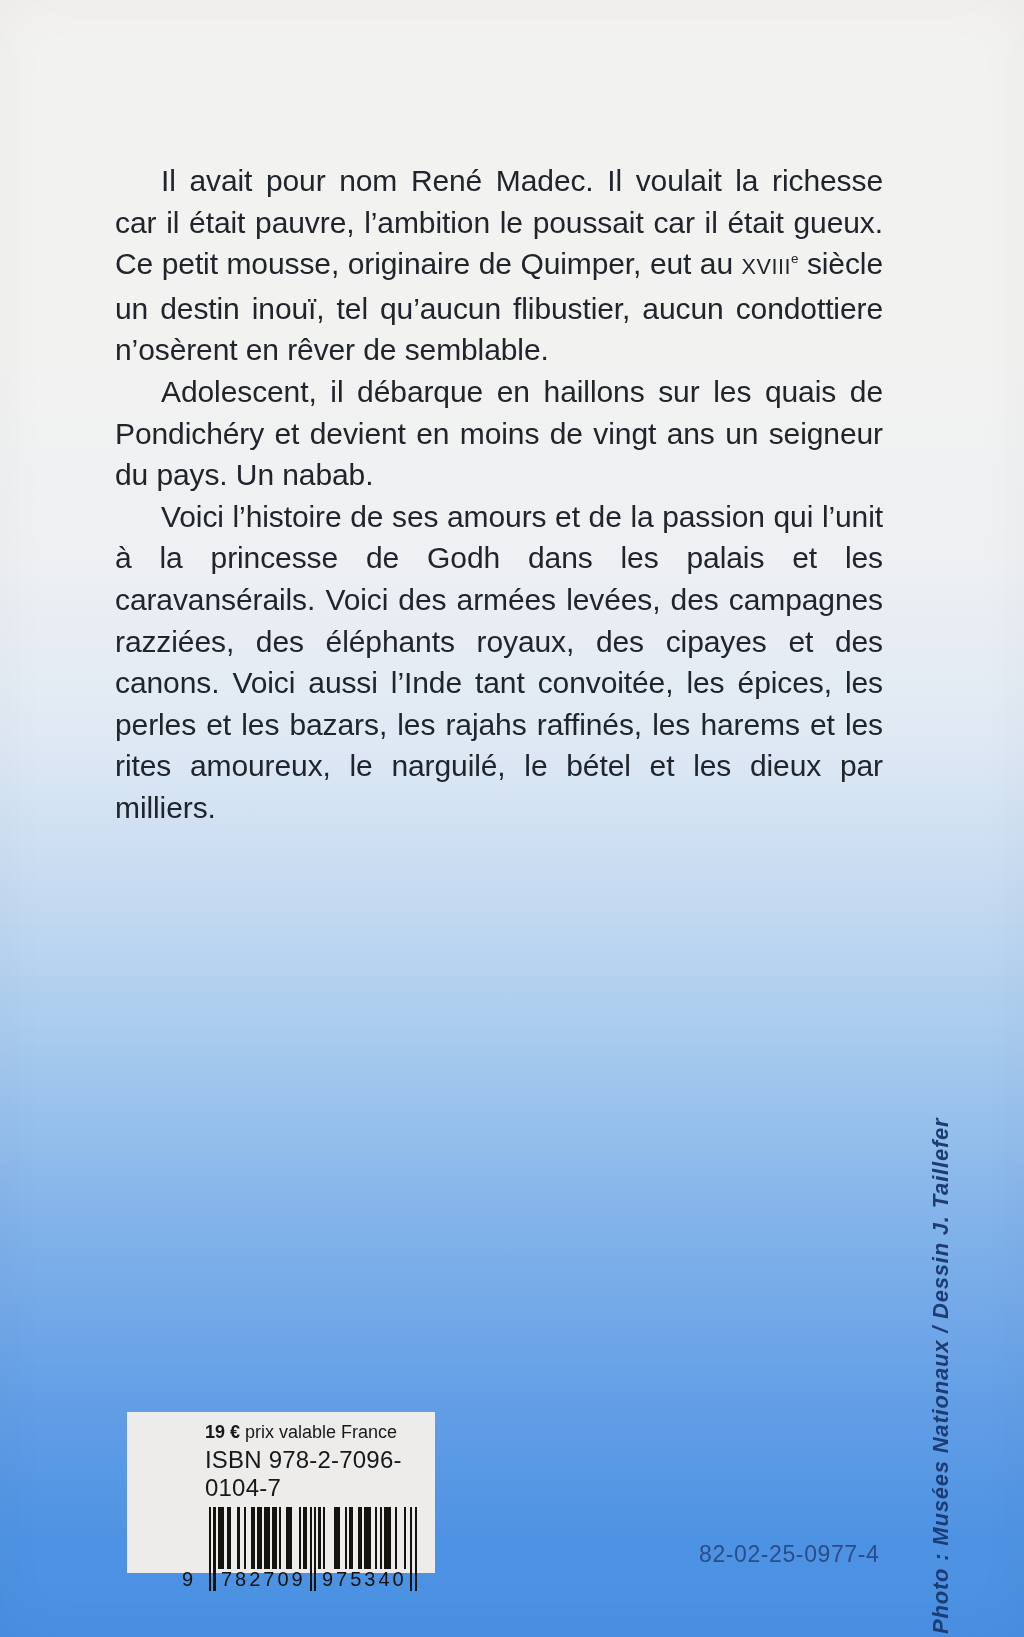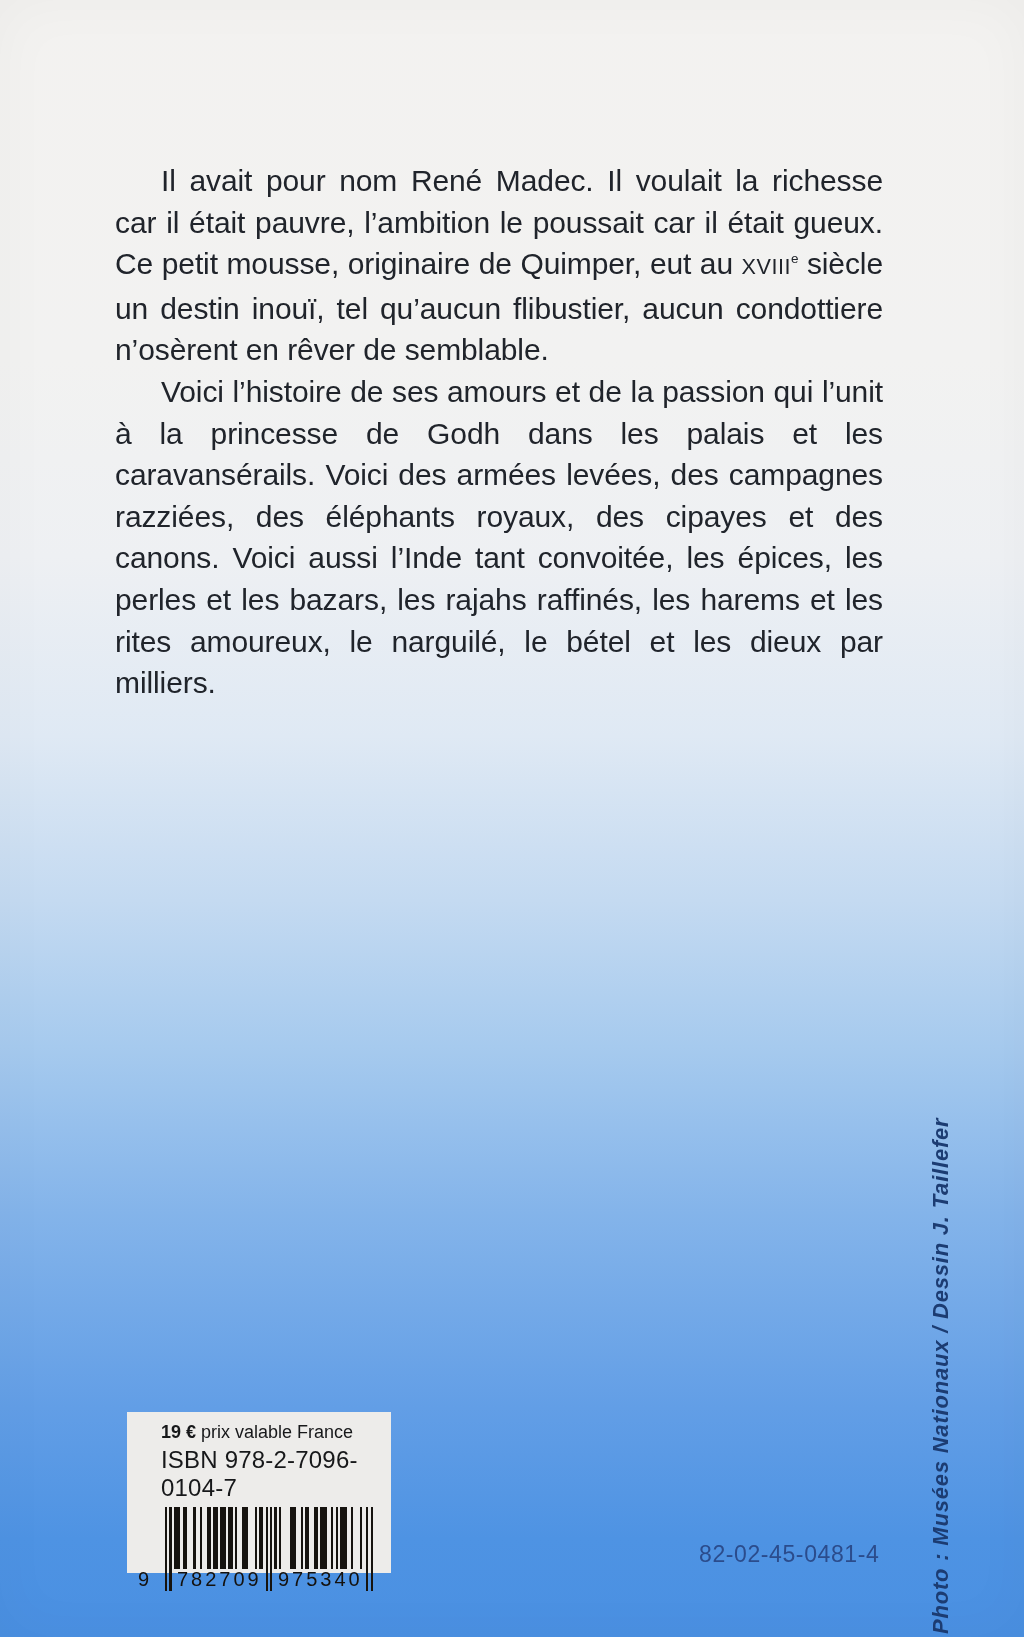--- a/index.html
+++ b/index.html
@@ -49,20 +49,21 @@
   }
 
   
   .barcode-label {
     position: absolute;
     left: 127px;
     top: 1412px;
     width: 264px;
     height: 161px;
     background: #edecea;
+    padding-left: 44px;
   }
   .price-line {
     margin: 10px 0 0 34px;
     font-size: 18px;
     color: #17181a;
     white-space: pre;
   }
   .price-bold { font-weight: bold; }
   .isbn-line {
     margin: 3px 0 0 34px;
@@ -119,20 +120,21 @@
     letter-spacing: 0.8px;
   }
 </style>
 </head>
 <body>
 
 <div class="stage">
 
   <div class="blurb">
     <p><span>Il avait pour nom René Madec. Il voulait la richesse car il était pauvre, l’ambition le poussait car il était gueux. Ce petit mousse, originaire de Quimper, eut au </span><span class="roman">xviii</span><sup>e</sup><span> siècle un destin inouï, tel qu’aucun flibustier, aucun condottiere n’osèrent en rêver de semblable.</span></p>
+    <p>Adolescent, il débarque en haillons sur les quais de Pondichéry et devient en moins de vingt ans un seigneur du pays. Un nabab.</p>
     <p>Voici l’histoire de ses amours et de la passion qui l’unit à la princesse de Godh dans les palais et les caravansérails. Voici des armées levées, des campagnes razziées, des éléphants royaux, des cipayes et des canons. Voici aussi l’Inde tant convoitée, les épices, les perles et les bazars, les rajahs raffinés, les harems et les rites amoureux, le narguilé, le bétel et les dieux par milliers.</p>
   </div>
 
   <div class="barcode-label">
     <div class="price-line"><span class="price-bold">19 €</span><span> prix valable France</span></div>
     <div class="isbn-line">ISBN 978-2-7096-0104-7</div>
     <div class="bars-wrap">
       <div class="bars" id="bars">
           <div class="module one guard"></div>
           <div class="module guard"></div>
@@ -231,17 +233,17 @@
           <div class="module one guard"></div>
         </div>
       <div class="digits">
         <span class="d-left">9</span>
         <span class="d-g1">782709</span>
         <span class="d-g2">975340</span>
       </div>
     </div>
   </div>
 
-  <div class="publisher-code">82-02-45-0481-4</div>
+  <div class="publisher-code">82-02-25-0977-4</div>
 
   <div class="credit">Photo : Musées Nationaux / Dessin J. Taillefer</div>
 
 </div>
 
 </body></html>

